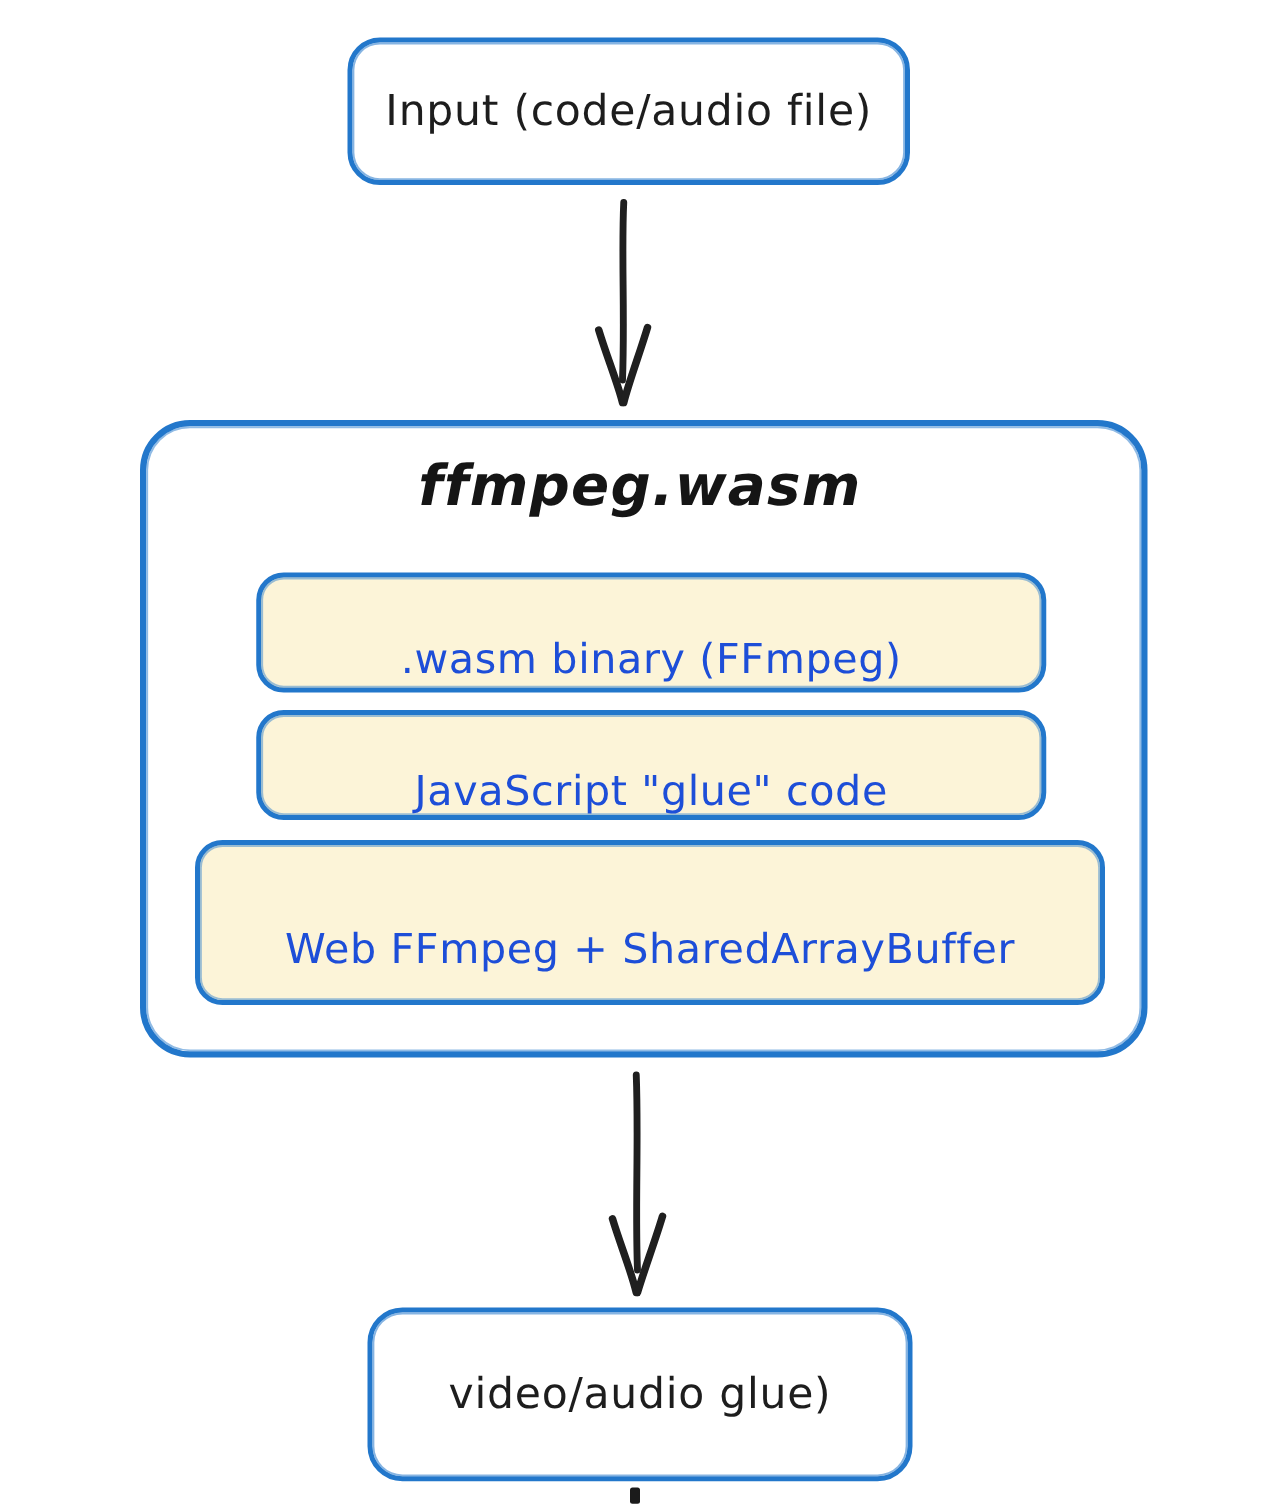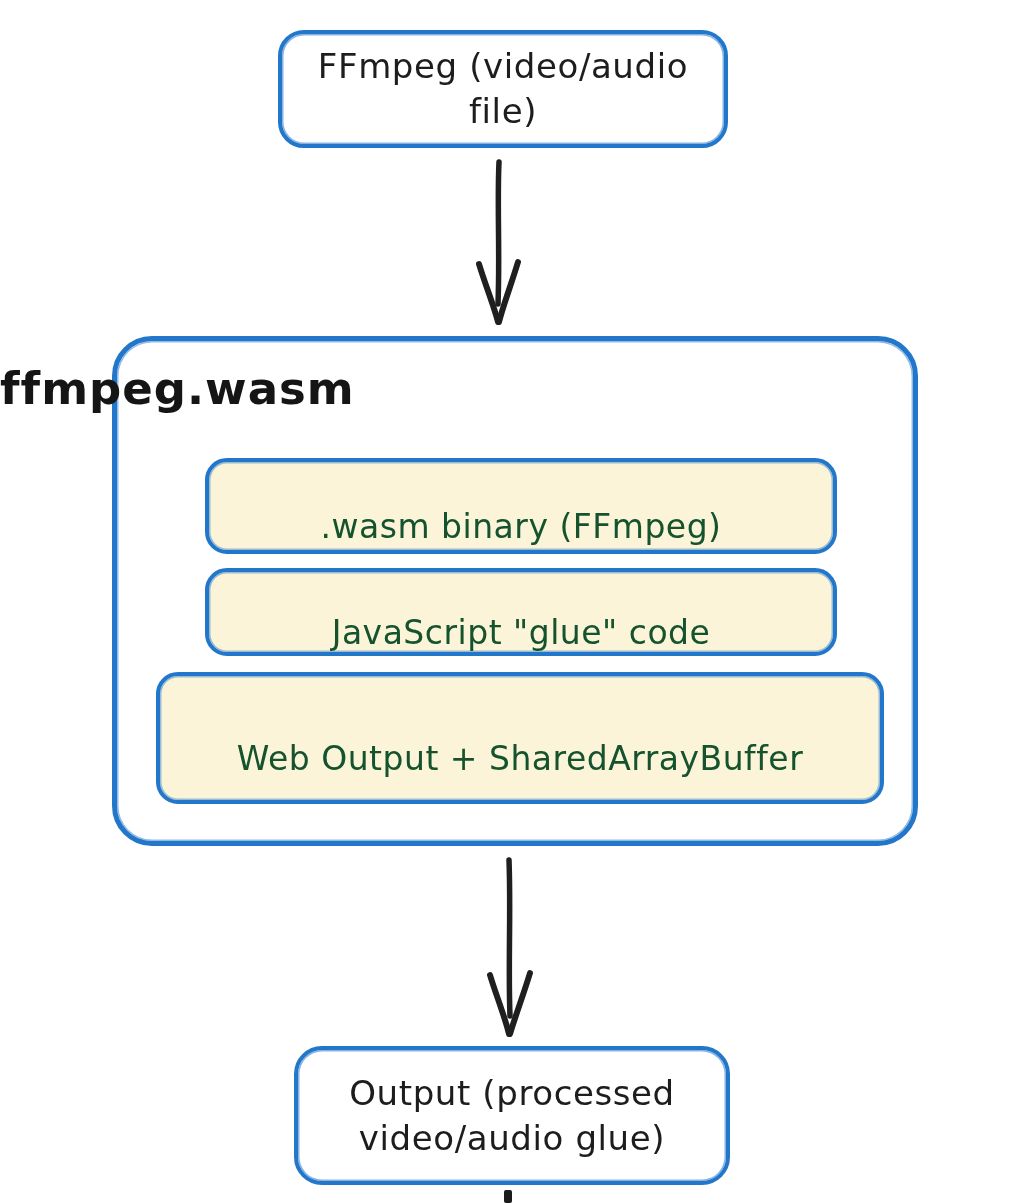--- a/index.html
+++ b/index.html
@@ -36,43 +36,45 @@
   .container-box {
     background: #ffffff;
     border: 5px solid #2277cb;
     border-radius: 40px;
     box-shadow: 0 0 0 1.5px rgba(34,119,203,.5) inset;
   }
   .container-title {
     position: absolute;
     left: 0; right: 0;
     top: 362px;
+    text-align: center;
     font-size: 45px;
     font-weight: bold;
     letter-spacing: 1px;
     color: #151515;
+    font-style: italic;
   }
 
   
   .item {
     background: #fcf4d8;
     border: 4px solid #2277cb;
     border-radius: 22px;
     box-shadow: 0 0 0 1.5px rgba(34,119,203,.45) inset;
     display: flex;
     flex-direction: column;
     align-items: center;
     justify-content: center;
     text-align: center;
   }
   .item-label {
     font-size: 33px;
     letter-spacing: 0.5px;
     line-height: 1.35;
-    color: #14532d;
+    color: #1d4ed8;
     margin-top: 42px;
   }
 
   .arrow-svg { display: block; }
   .arrow-svg path {
     fill: none;
     stroke: #1f1f1f;
     stroke-linecap: round;
     stroke-linejoin: round;
   }
@@ -83,50 +85,49 @@
     height: 13px;
     border-radius: 2px;
   }
 </style>
 </head>
 <body>
 
 <div class="abs" style="left:0;top:0;width:1024px;height:1203px;">
 
   <div class="abs node" style="left:278px; top:30px; width:450px; height:118px;">
-    <span class="node-label">FFmpeg (video/audio file)</span>
+    <span class="node-label">Input (code/audio file)</span>
   </div>
 
   <svg class="abs arrow-svg" style="left:466px; top:158px;" width="64" height="172" viewBox="0 0 64 172">
     <path d="M33 4 C 31 45, 34 95, 32 146" stroke-width="5.5"></path>
     <path d="M13 106 C 19 126, 28 148, 32 164" stroke-width="6"></path>
     <path d="M52 104 C 46 124, 37 148, 33 164" stroke-width="6"></path>
   </svg>
 
   <div class="abs container-box" style="left:112px; top:336px; width:806px; height:510px;"></div>
   <div class="container-title">ffmpeg.wasm</div>
 
   <div class="abs item" style="left:205px; top:458px; width:632px; height:96px;">
     <span class="item-label">.wasm binary (FFmpeg)</span>
   </div>
 
   <div class="abs item" style="left:205px; top:568px; width:632px; height:88px;">
     <span class="item-label">JavaScript "glue" code</span>
   </div>
 
   <div class="abs item" style="left:156px; top:672px; width:728px; height:132px;">
-    <span class="item-label">Web Output + SharedArrayBuffer</span>
+    <span class="item-label">Web FFmpeg + SharedArrayBuffer</span>
   </div>
 
   <svg class="abs arrow-svg" style="left:478px; top:856px;" width="64" height="186" viewBox="0 0 64 186">
     <path d="M31 4 C 33 55, 30 110, 32 160" stroke-width="5.5"></path>
     <path d="M12 119 C 18 139, 27 161, 31 178" stroke-width="6"></path>
     <path d="M52 117 C 46 137, 37 161, 32 178" stroke-width="6"></path>
   </svg>
 
   <div class="abs node" style="left:294px; top:1046px; width:436px; height:139px; border-radius:28px;">
-    <span class="node-label">Output (processed</span>
     <span class="node-label">video/audio glue)</span>
   </div>
 
   <div class="abs cutoff-dash" style="left:504px; top:1190px;"></div>
 
 </div>
 
 </body></html>

